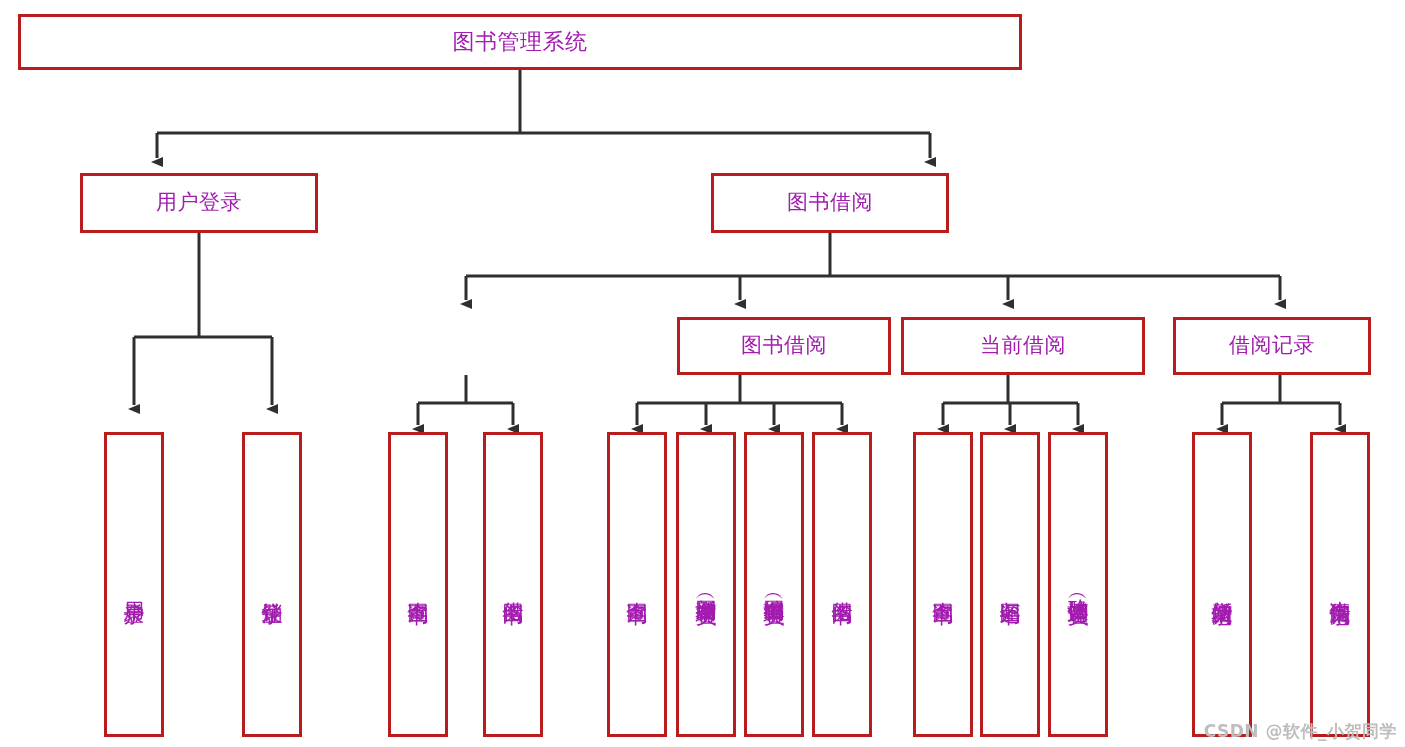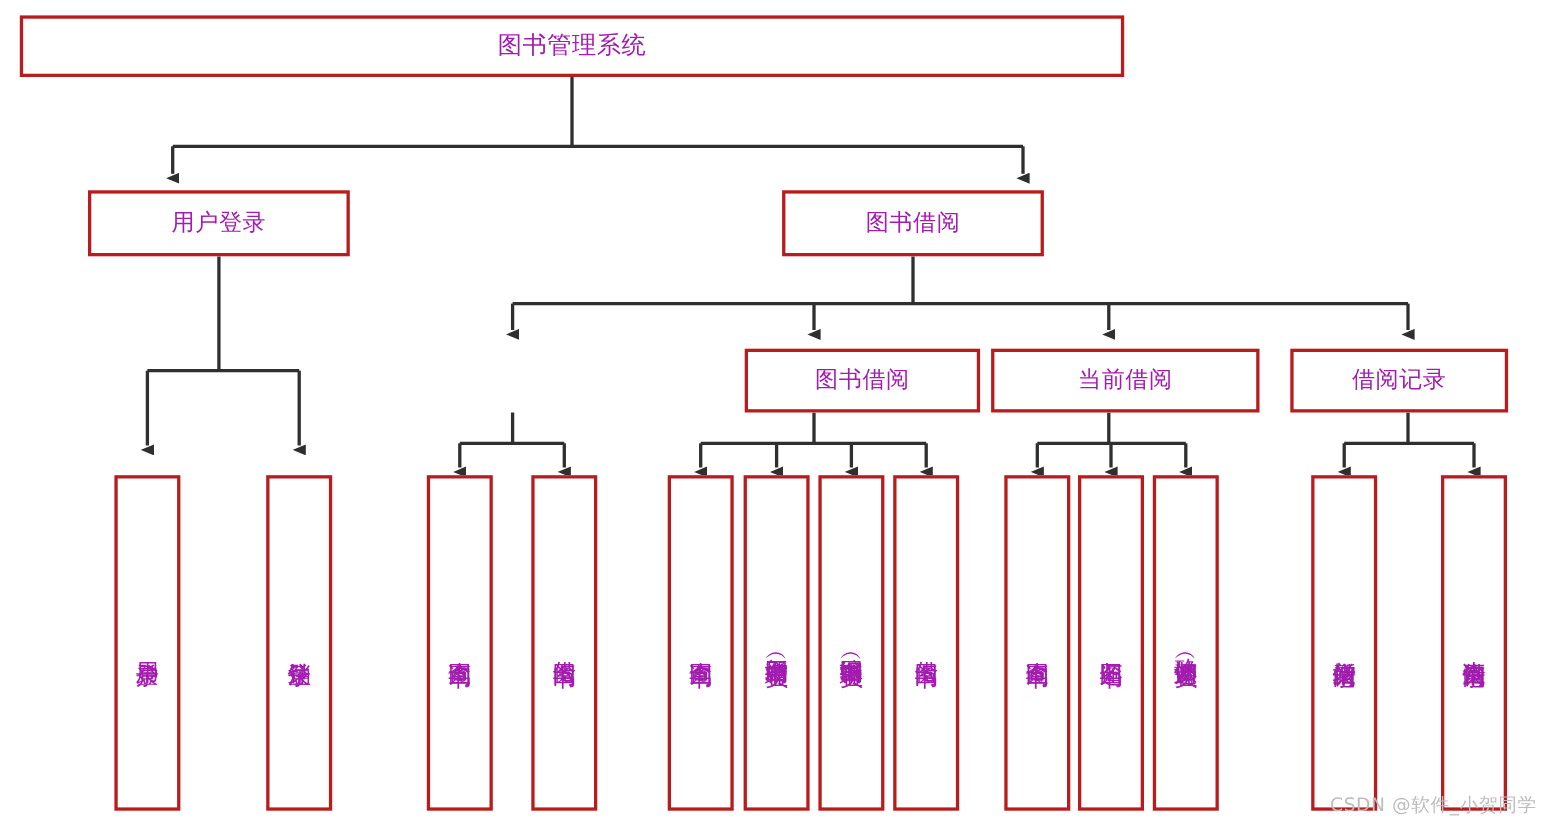--- a/index.html
+++ b/index.html
@@ -59,20 +59,21 @@
     display: block;
   }
   .watermark {
     position: absolute;
     right: 8px;
     bottom: 4px;
     font-size: 17px;
     color: #bdbdbd;
     white-space: nowrap;
     letter-spacing: 0.5px;
+    font-weight: bold;
   }
 </style>
 </head>
 <body>
 
 <div id="canvas">
 
   <svg class="diagram" viewBox="0 0 1405 747">
     <defs>
       <marker id="arrow" markerWidth="10" markerHeight="12" refX="1" refY="6" orient="auto" markerUnits="userSpaceOnUse">

